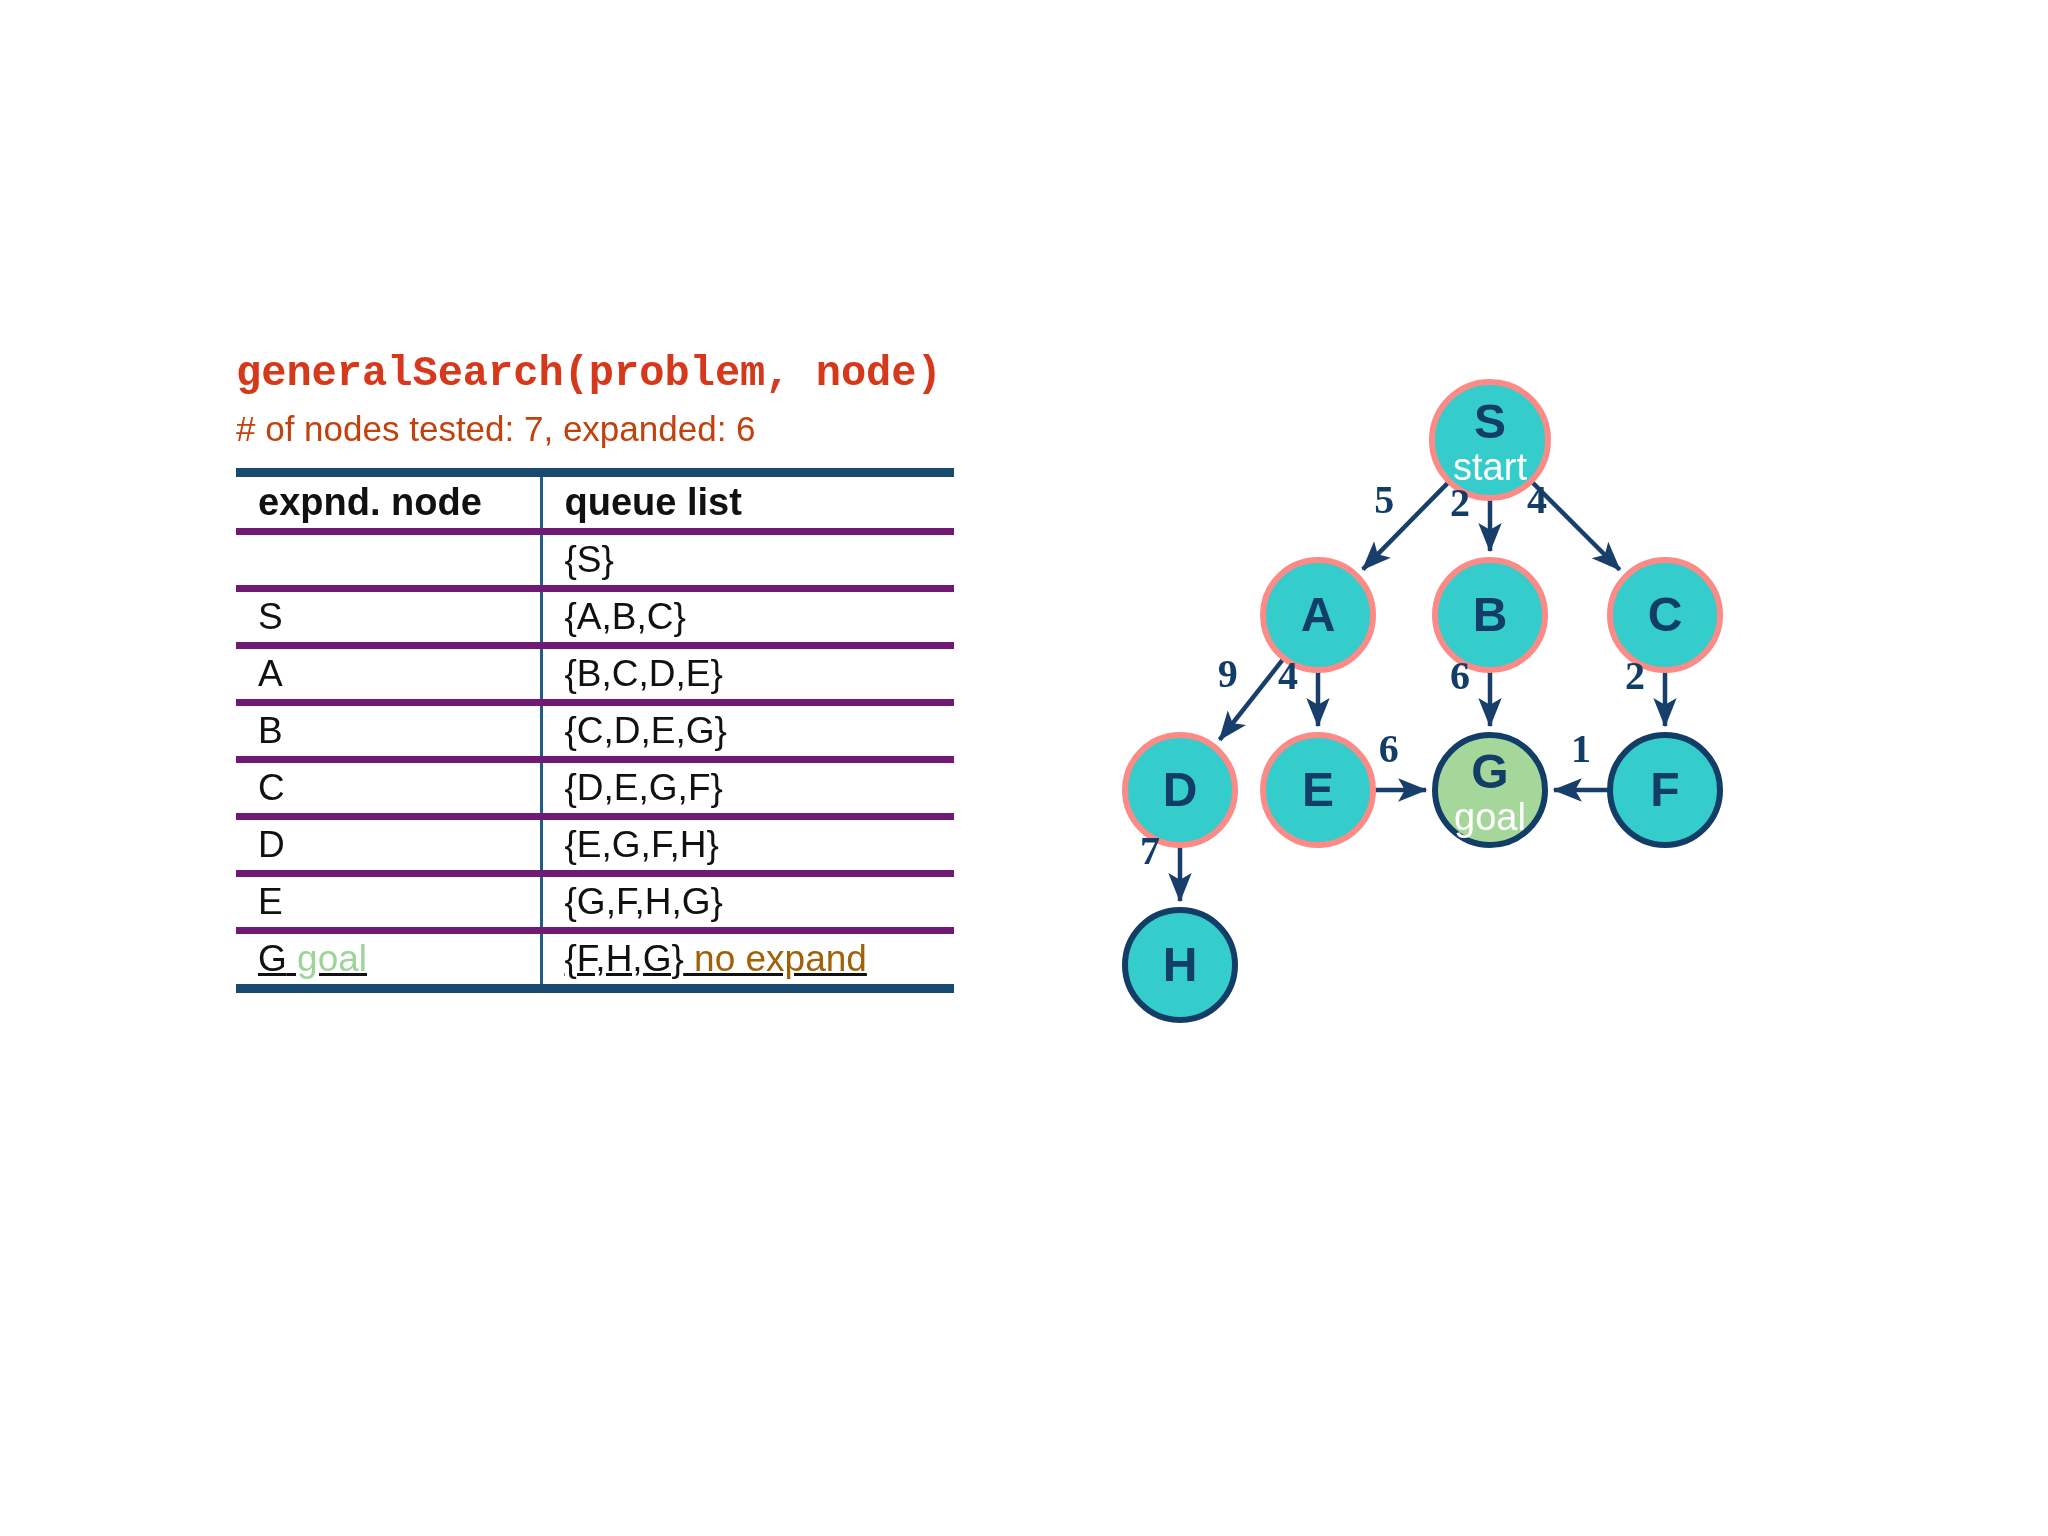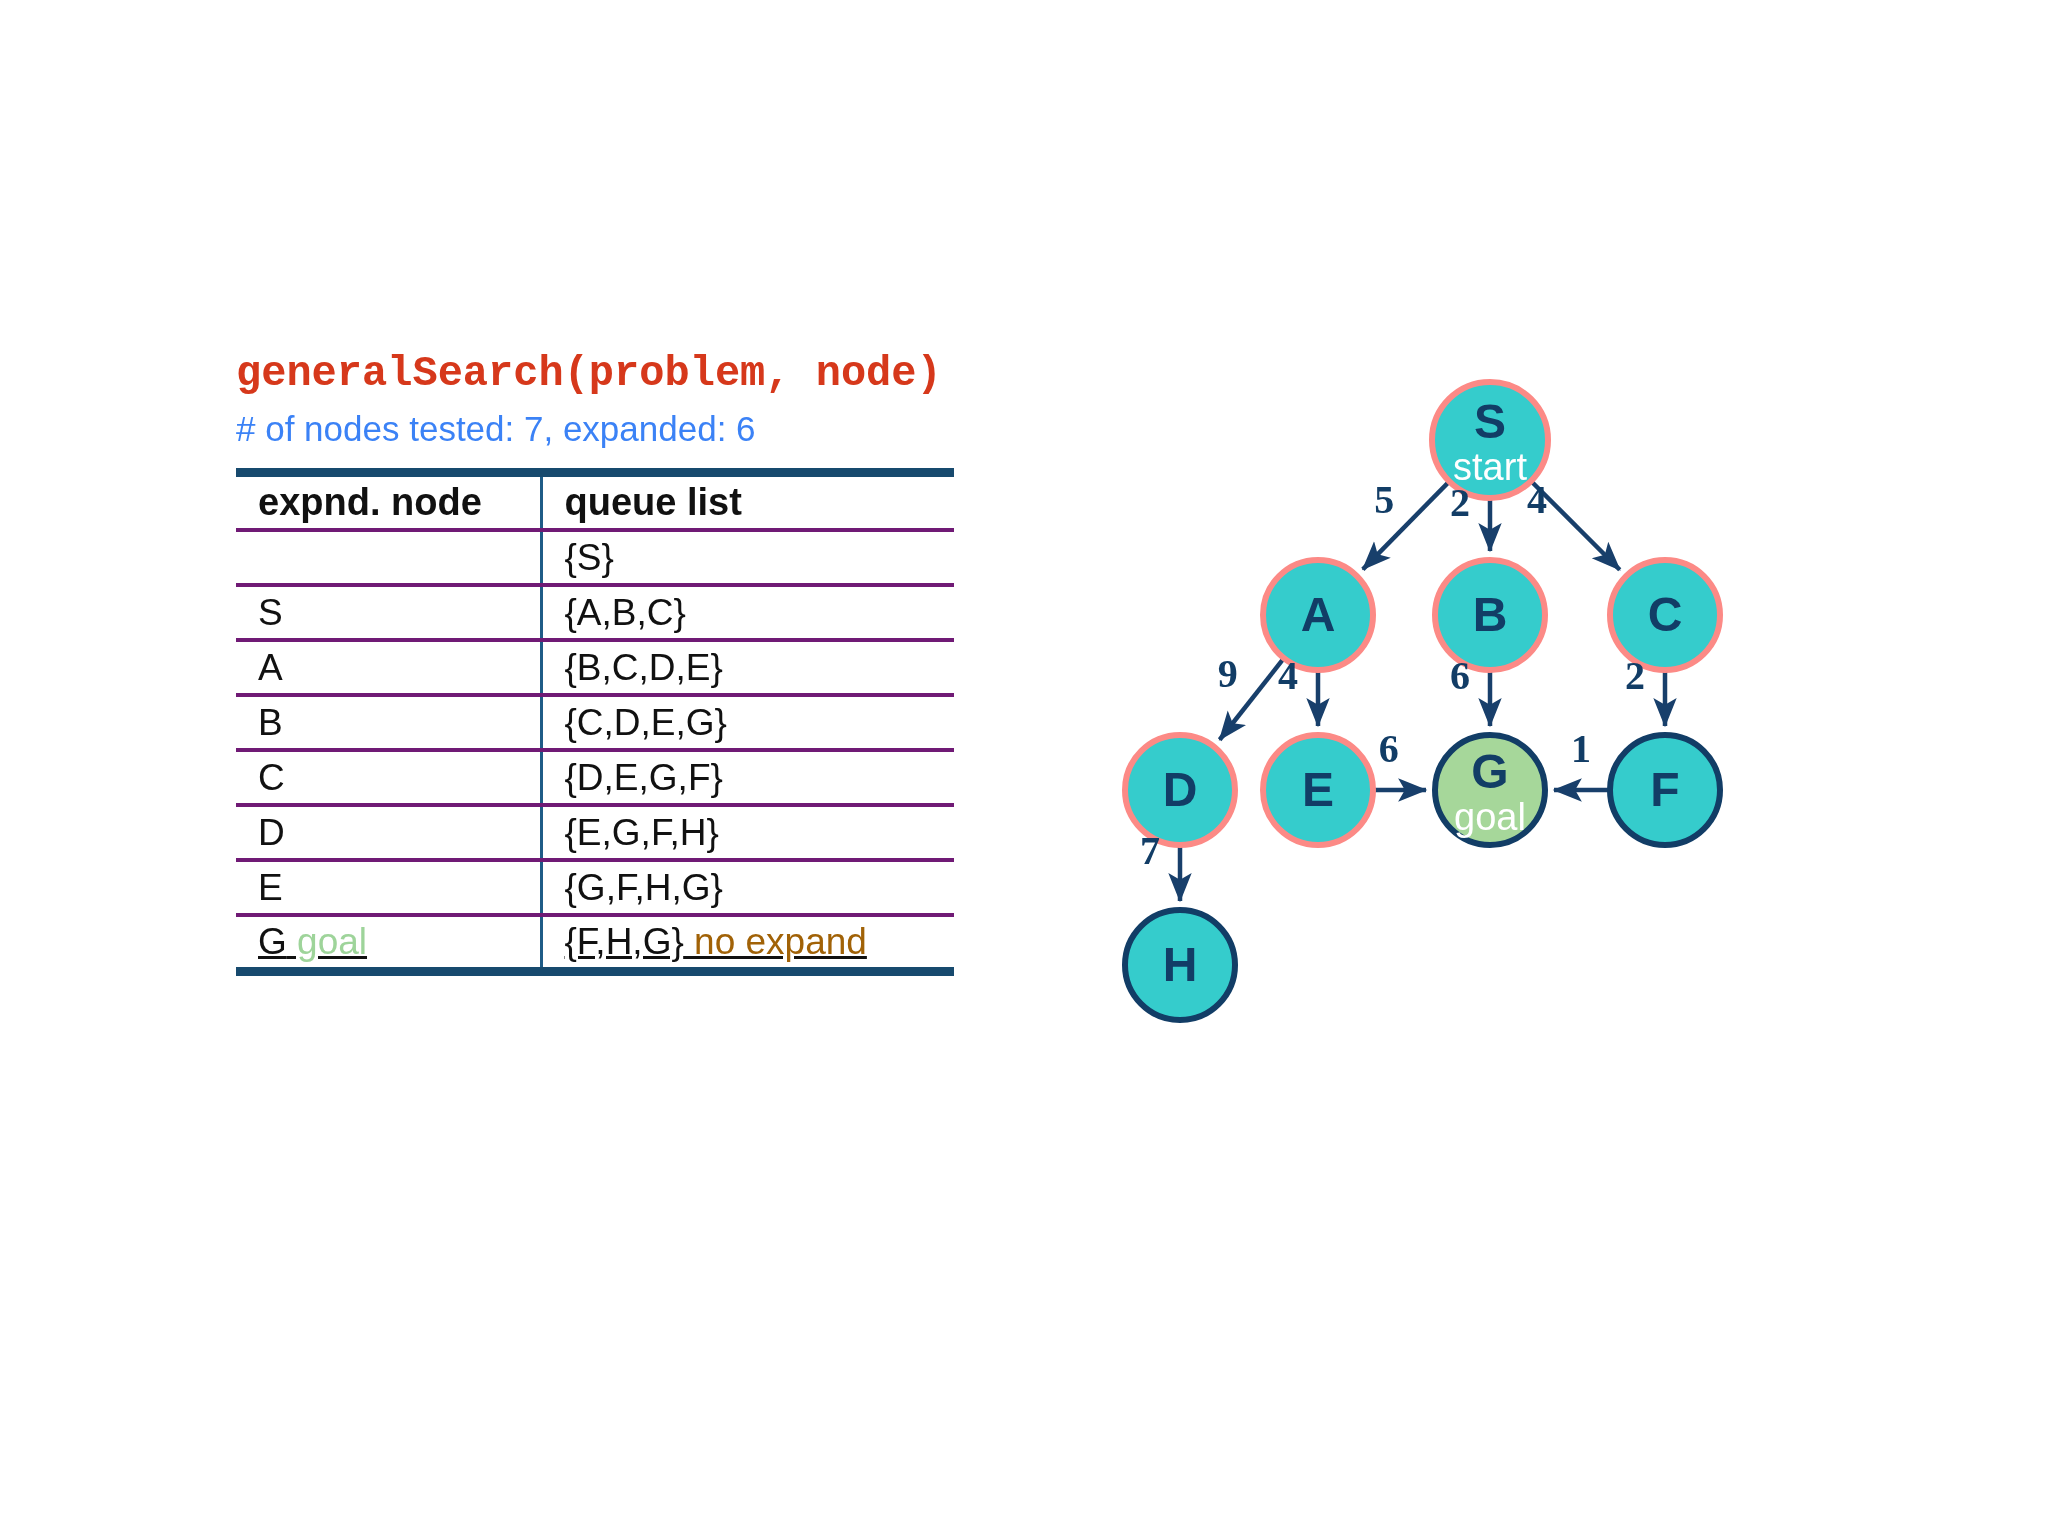--- a/index.html
+++ b/index.html
@@ -30,21 +30,21 @@
     font-size: 42px;
     color: #D6381B;
     letter-spacing: 0px;
     white-space: pre;
     line-height: 1.08;
   }
 
   #stats-line {
     font-family: "Liberation Sans", sans-serif;
     font-size: 35px;
-    color: #3b82f6;
+    color: #c2410c;
     margin-top: 12px;
     line-height: 1.15;
     white-space: pre;
   }
 
   
   #search-table {
     margin-top: 18px;
     border-collapse: collapse;
     width: 718px;
@@ -52,21 +52,21 @@
   }
   #search-table .col-a { width: 305px; }
   #search-table .col-b { width: 413px; }
 
   #search-table tr.thick-top-row > td,
   #search-table tr.thick-top-row > th {
     border-top: 9px solid #174A6E;
   }
 
   #search-table th, #search-table td {
-    border-bottom: 4px solid #701a75;
+    border-bottom: 7px solid #701a75;
     padding: 4px 0 4px 22px;
     text-align: left;
     vertical-align: middle;
     color: #111111;
     font-size: 37px;
     height: 55px;
     box-sizing: border-box;
   }
   #search-table th {
     font-weight: bold;

